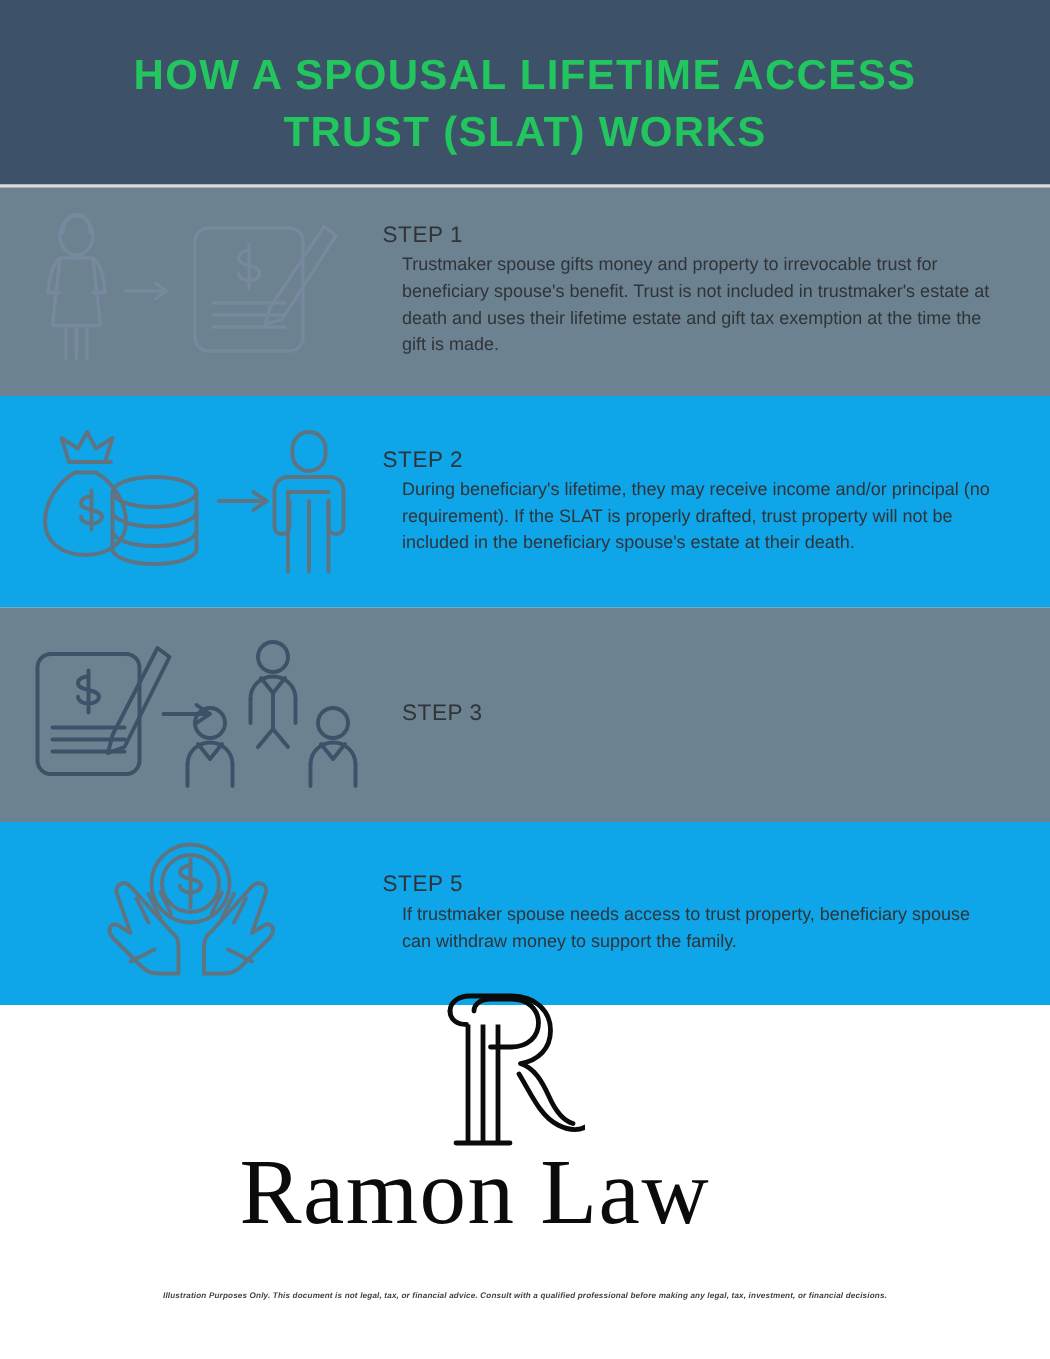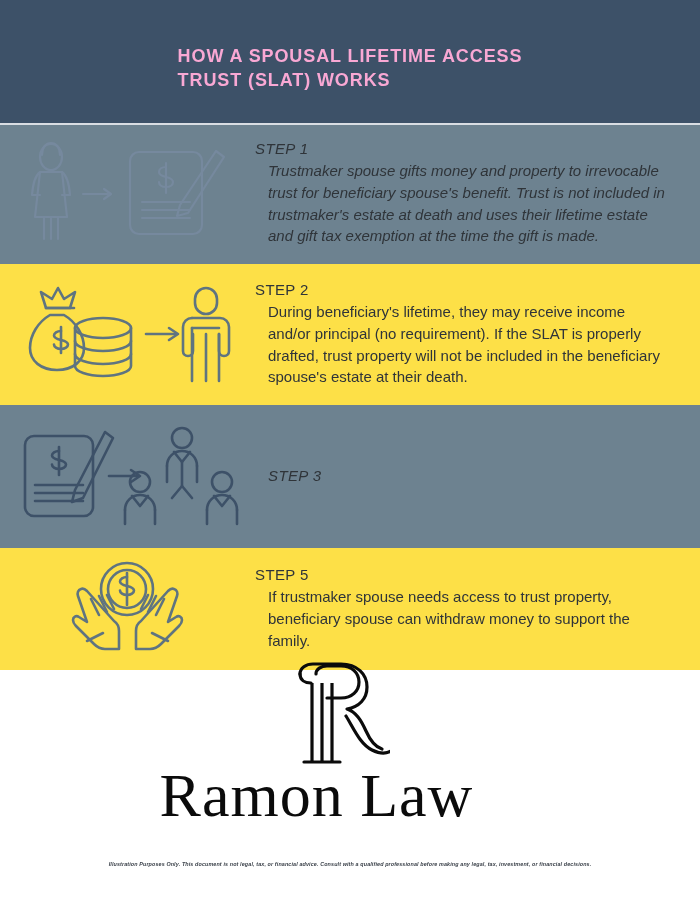--- a/index.html
+++ b/index.html
@@ -25,40 +25,40 @@
     position: absolute;
     left: 0; top: 0;
     width: 700px;
     height: 123px;
     background: #3d5168;
     display: flex;
     align-items: center;
     justify-content: center;
   }
   .header-title {
-    color: #f9a8d4;
-    font-size: 18px;
+    color: #22c55e;
+    font-size: 28px;
     font-weight: bold;
     letter-spacing: 0.9px;
     line-height: 1.33;
-    text-align: left;
+    text-align: center;
     text-transform: uppercase;
     padding-top: 14px;
     white-space: pre-line;
   }
 
   
   .band {
     position: absolute;
     left: 0;
     width: 700px;
     box-sizing: border-box;
   }
-  .band.shaded { background: #6d8290; font-style: italic; }
-  .band.plain  { background: #fde047; }
+  .band.shaded { background: #6d8290; }
+  .band.plain  { background: #0ea5e9; }
 
   .band-sep {
     position: absolute;
     left: 0; top: 0;
     width: 700px;
     height: 2px;
     background: #d9dde3;
   }
 
   .band-inner {
@@ -90,21 +90,21 @@
     justify-content: center;
   }
 
   .step-label {
     font-size: 15px;
     color: #2f3439;
     letter-spacing: 0.4px;
     margin-bottom: 3px;
   }
   .step-body {
-    font-size: 15px;
+    font-size: 12px;
     color: #2f3439;
     line-height: 1.46;
     max-width: 400px;
   }
   .indent { margin-left: 13px; }
 
   
   .logo-area {
     position: absolute;
     left: 0;

